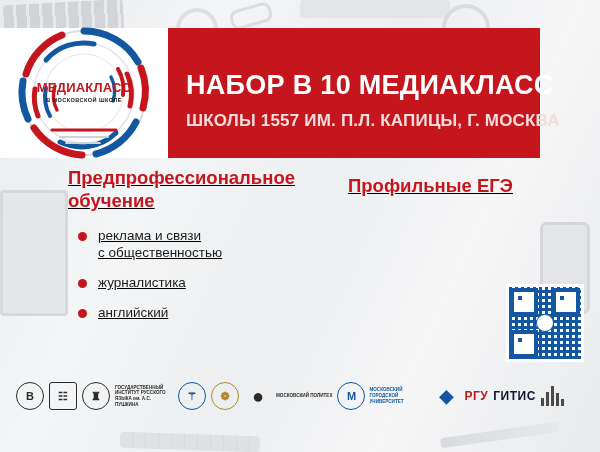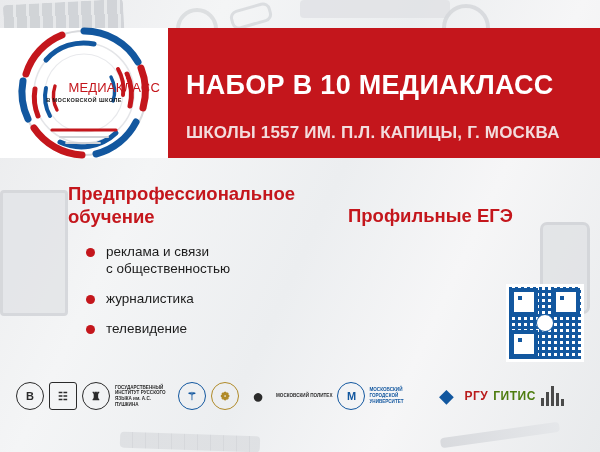--- a/index.html
+++ b/index.html
@@ -83,22 +83,23 @@
     right: 110px; top: 4px; width: 40px; height: 40px;
     border-radius: 50%;
     border: 4px solid #d5d7db;
     background: none;
   }
 
   
   .header {
     position: absolute;
     left: 0; top: 28px;
-    width: 600px; height: 130px;
+    width: 496px; height: 130px;
     background: #c4161c;
+    padding-left: 44px;
   }
   .header-white-left {
     position: absolute;
     left: 0; top: 0;
     width: 168px; height: 130px;
     background: #ffffff;
   }
   .header-text {
     position: absolute;
     left: 186px;
@@ -106,21 +107,21 @@
     color: #ffffff;
   }
   .header-title {
     font-size: 27px;
     font-weight: bold;
     letter-spacing: .3px;
     line-height: 1;
     white-space: nowrap;
   }
   .header-sub {
-    margin-top: 24px;
+    margin-top: 12px;
     font-size: 17px;
     font-weight: bold;
     letter-spacing: .2px;
     white-space: nowrap;
     color: #f3dcdd;
   }
 
   
   .logo {
     position: absolute;
@@ -132,59 +133,59 @@
   .logo svg { display: block; }
   .logo-caption {
     position: absolute;
     left: 0; right: 0;
     top: 56px;
     text-align: center;
     pointer-events: none;
   }
   .logo-caption .l1 {
     font-size: 13px;
-    font-weight: normal;
+    font-weight: bold;
     color: #c4161c;
     letter-spacing: .2px;
-    text-align: right;
   }
   .logo-caption .l2 {
     font-size: 5.6px;
     font-weight: bold;
     color: #1a1a1a;
     letter-spacing: .4px;
     margin-top: 2px;
   }
 
   
   .content {
     position: absolute;
     left: 0; top: 166px;
     width: 600px;
     height: 210px;
   }
   .col {
     position: absolute;
-    top: 16px;
+    top: 0;
+    text-decoration: underline;
   }
   .col-left { left: 68px; width: 270px; }
   .col-right { left: 348px; width: 220px; }
 
   .col-title {
     color: #c4161c;
     font-weight: bold;
     font-size: 18.5px;
     line-height: 1.25;
     margin: 0 0 16px 0;
   }
-  .col-right .col-title { margin-top: 22px; }
+  .col-right .col-title { margin-top: 8px; }
 
   ul.bullets {
     list-style: none;
-    margin: 16px;
+    margin: 8px;
     padding: 0;
   }
   ul.bullets li {
     position: relative;
     padding-left: 22px;
     margin-bottom: 13px;
     font-size: 13.5px;
     color: #1c1c1c;
     line-height: 1.25;
   }
@@ -285,21 +286,21 @@
     color: #2b2b2b;
     max-width: 58px;
     font-weight: bold;
   }
   .plabel.blue { color: #12579f; }
   .ptext {
     font-size: 12px;
     font-weight: bold;
     letter-spacing: .5px;
   }
-  .ptext.red { color: #4d7c0f; }
+  .ptext.red { color: #0f172a; }
   .ptext.blue { color: #b91c1c; }
   .bars {
     display: inline-flex;
     align-items: flex-end;
     gap: 2px;
     height: 20px;
   }
   .bars i { display: block; width: 3px; background: #4a4a4a; }
 </style>
 </head>
@@ -371,21 +372,21 @@
       <h2 class="col-title">Предпрофессиональное обучение</h2>
       <ul class="bullets">
         <li>
           <span style="white-space:pre-line">реклама и связи
 с общественностью</span>
         </li>
         <li>
           <span>журналистика</span>
         </li>
         <li>
-          <span>телевидение</span>
+          <span>английский</span>
         </li>
       </ul>
     </div>
 
     <div class="col col-right">
       <h2 class="col-title">Профильные ЕГЭ</h2>
     </div>
 
     <div class="qr">
       <div class="qr-inner">

